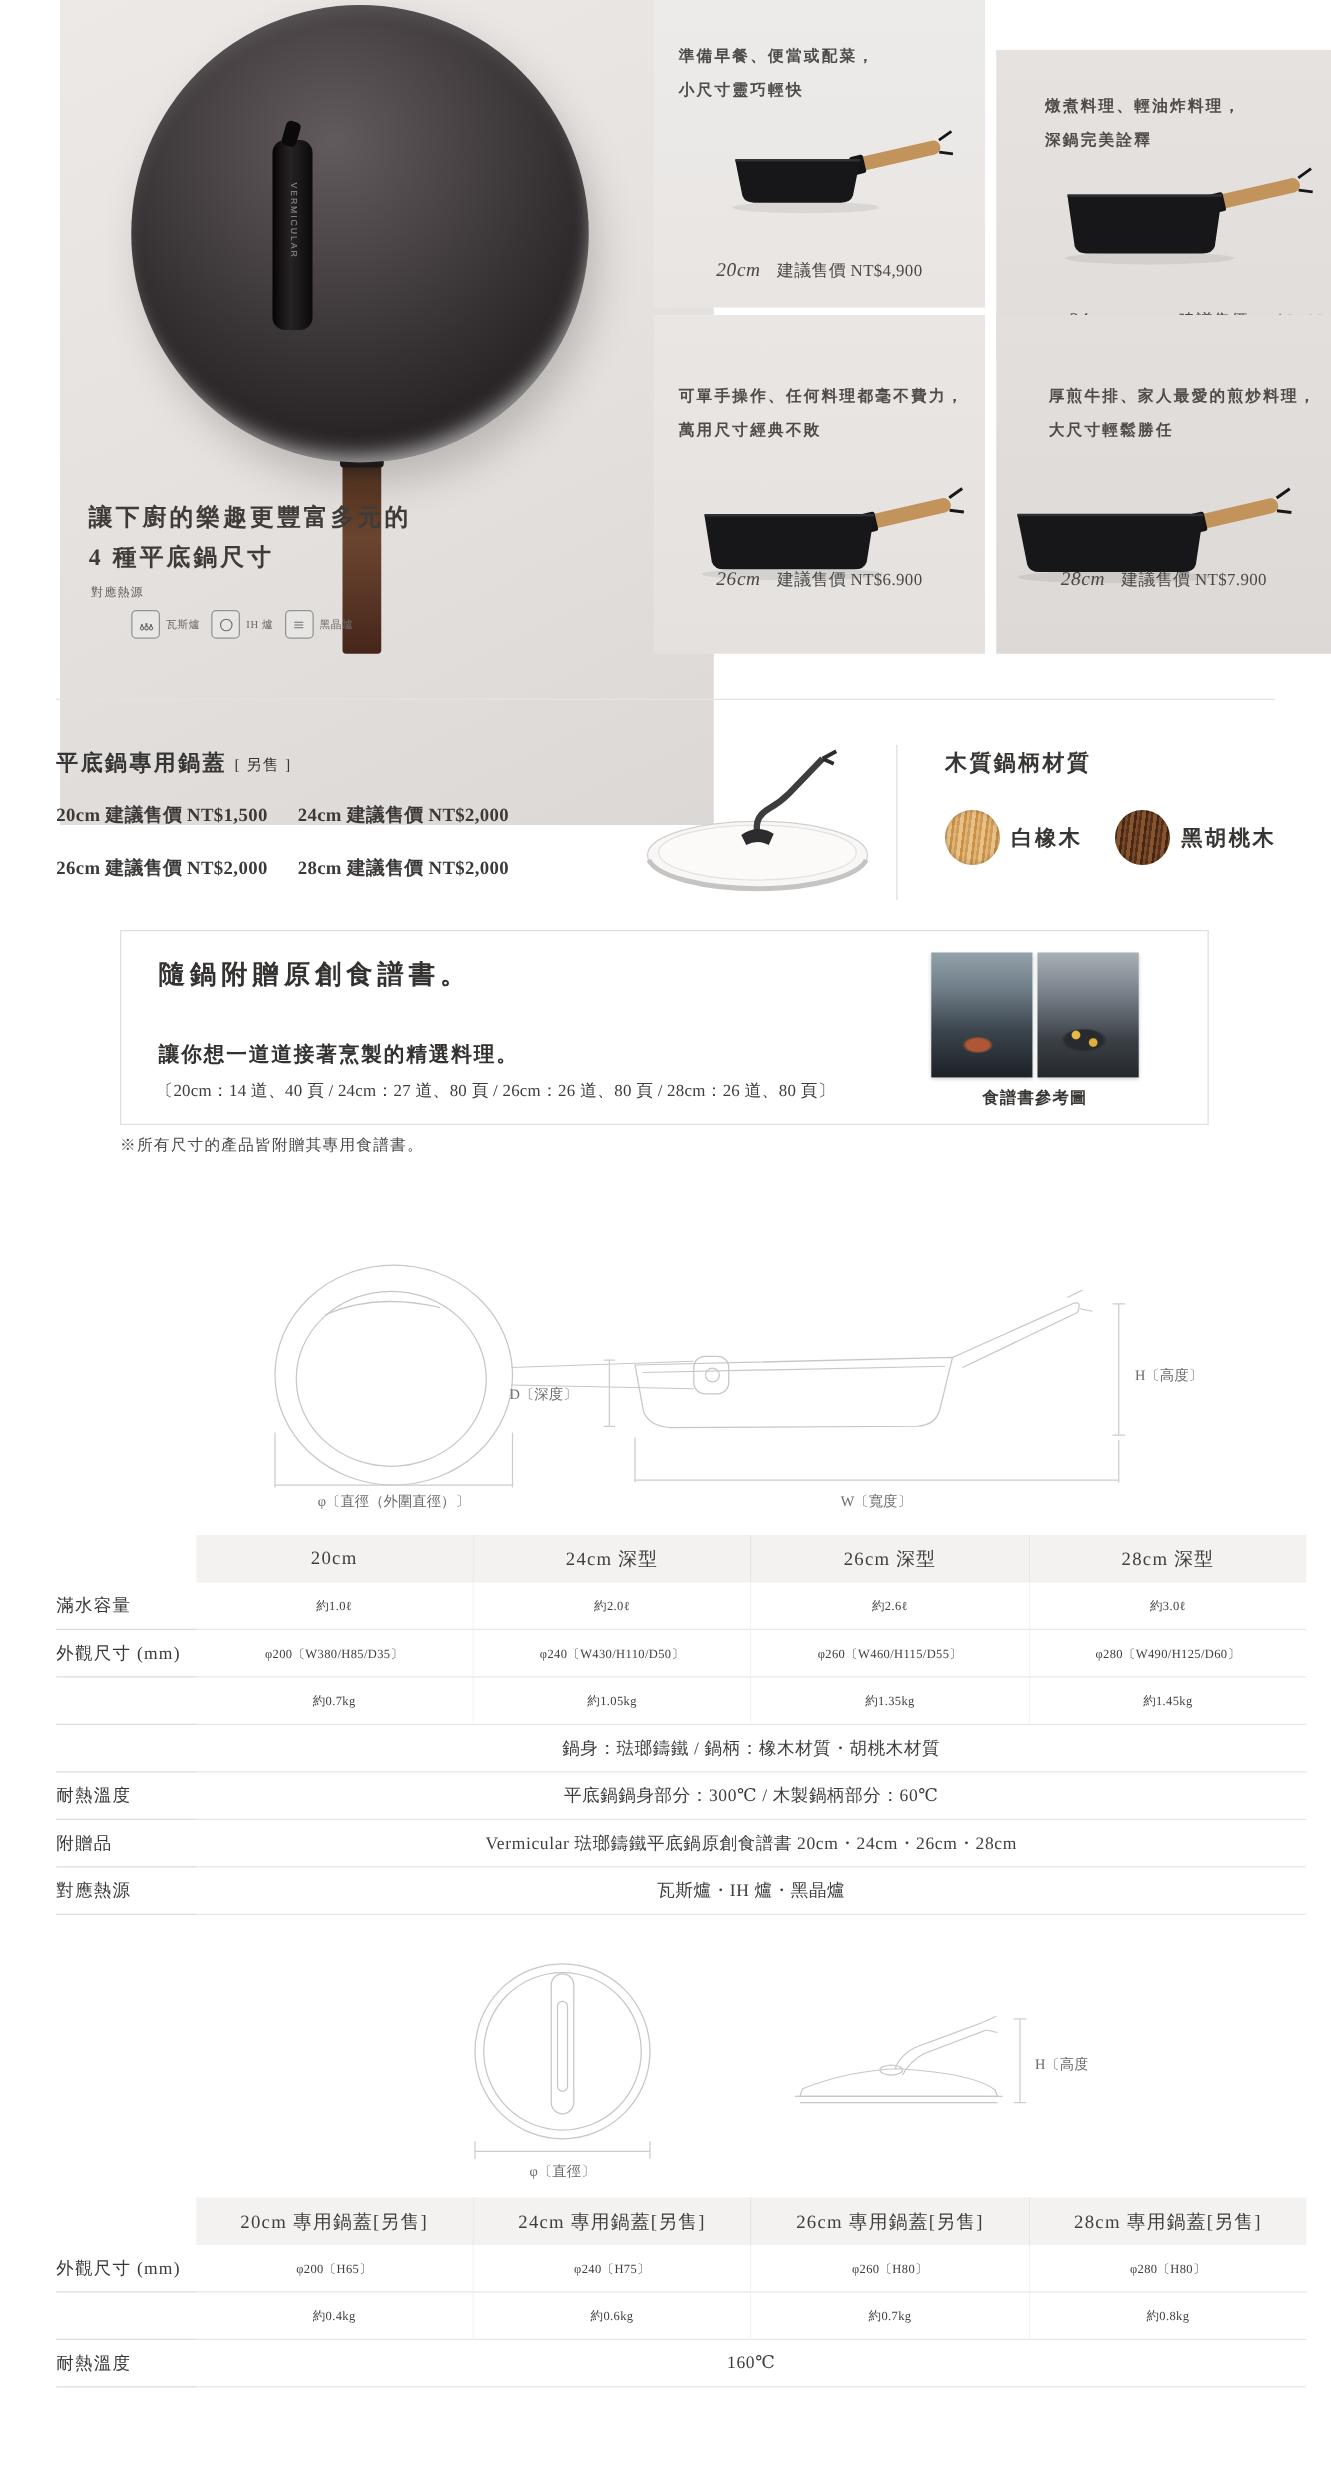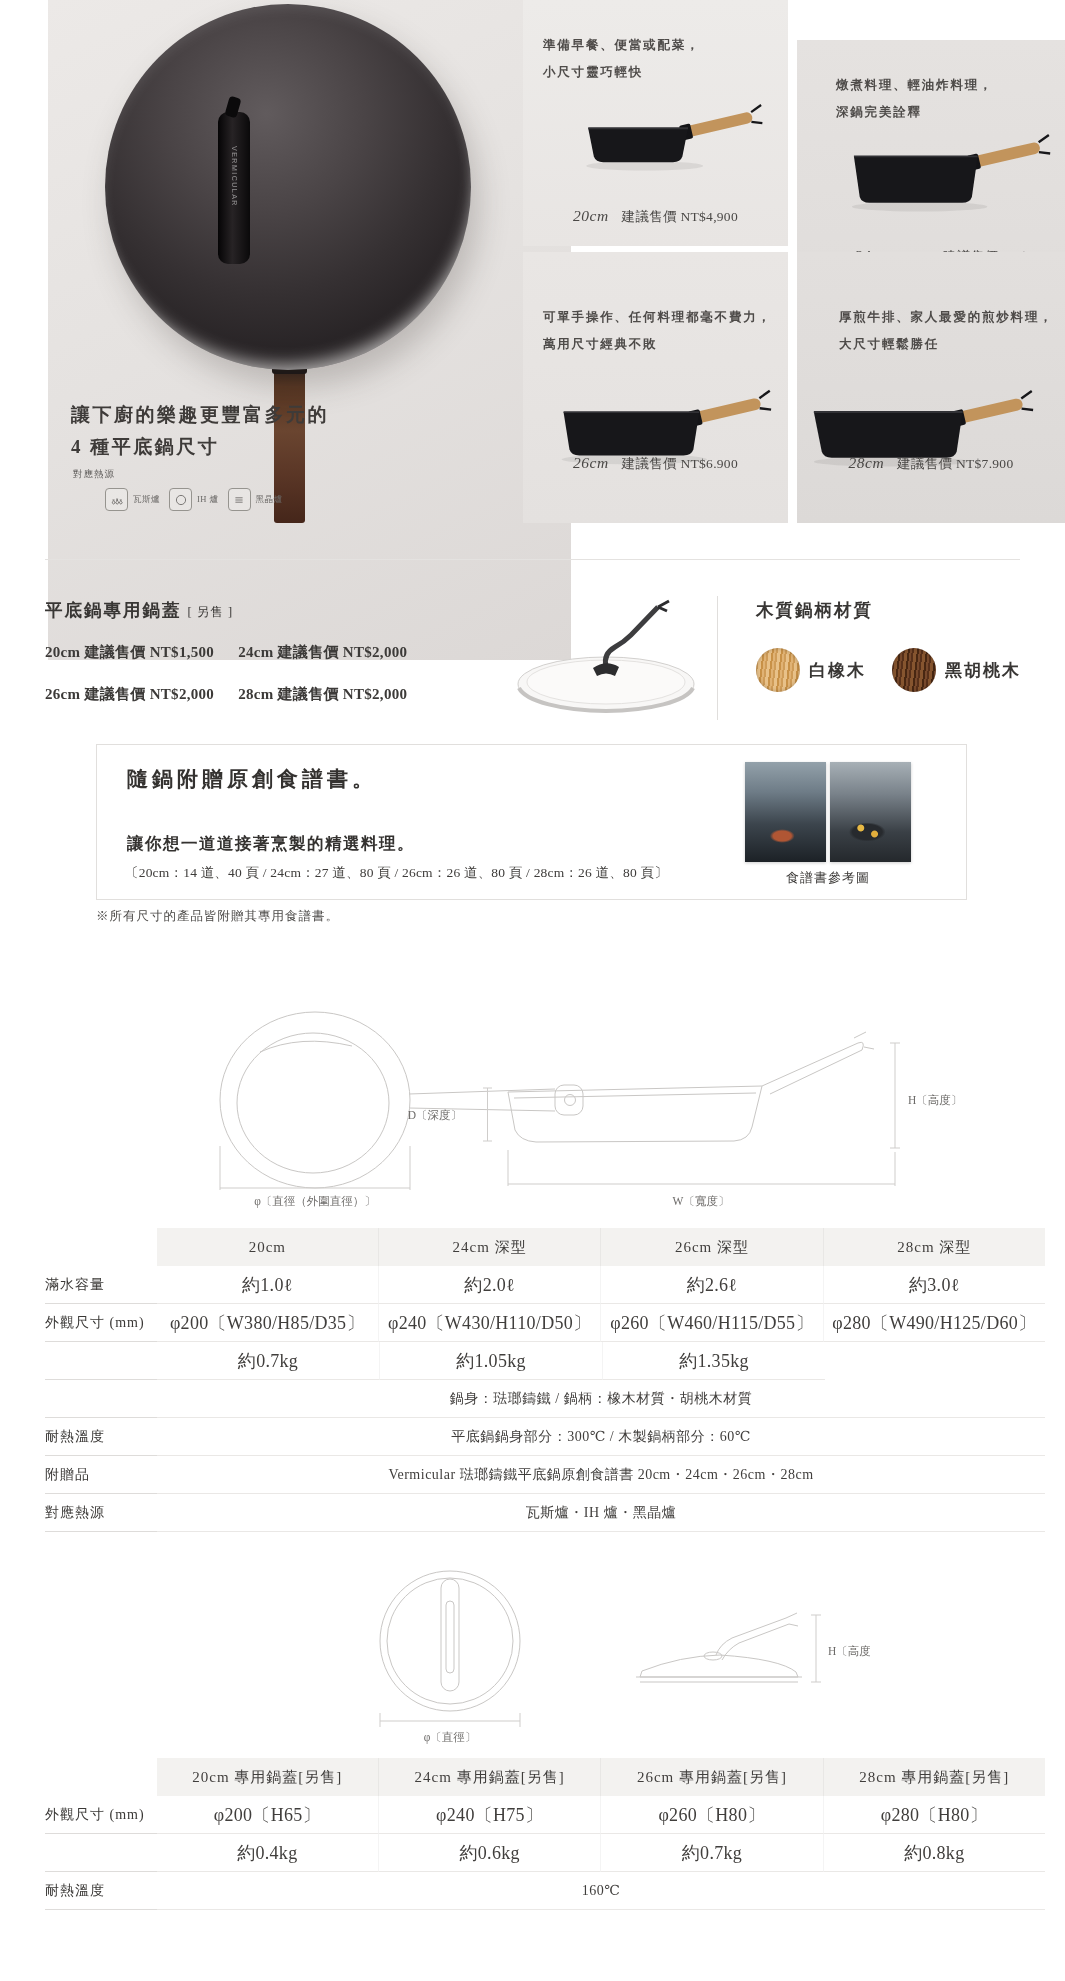--- a/index.html
+++ b/index.html
@@ -80,38 +80,38 @@
   .book{width:81px;height:100px;margin-right:4px;box-shadow:0 1px 3px rgba(0,0,0,.2);}
   .book.b1{background:
       radial-gradient(20px 11px at 46% 74%,#b05634 0 45%,rgba(0,0,0,0) 62%),
       linear-gradient(180deg,#93a1aa 0%,#6e7c87 30%,#3c454d 62%,#1c2126 100%);}
   .book.b2{background:
       radial-gradient(6px 6px at 38% 66%,#e8b944 0 50%,rgba(0,0,0,0) 65%),
       radial-gradient(6px 6px at 55% 72%,#e2ae3c 0 50%,rgba(0,0,0,0) 65%),
       radial-gradient(27px 14px at 46% 70%,#272a2e 0 55%,rgba(0,0,0,0) 68%),
       linear-gradient(180deg,#a7b0b6 0%,#79828a 32%,#3a4046 70%,#24282c 100%);}
   .book-caption{position:absolute;left:648px;top:124px;width:166px;text-align:center;font-size:13px;
-      font-weight:400;color:#3a3836;letter-spacing:1px;}
+      font-weight:700;color:#3a3836;letter-spacing:1px;}
   .recipe-footnote{position:absolute;left:96px;top:908px;font-size:12.5px;color:#4c4a48;letter-spacing:1px;}
 
   
   .diag{position:absolute;}
   .diag text{fill:#6d6b69;font-size:11.5px;font-family:"Liberation Serif","DejaVu Serif",serif;}
   .diag .ln{stroke:#c9c7c5;fill:none;stroke-width:1;}
   .diag .dim{stroke:#cfcdcb;fill:none;stroke-width:1;}
 
   
   .spec-table{position:absolute;width:1000px;}
   .t-row{display:flex;align-items:stretch;height:38px;}
   .t-row.head{height:38px;}
   .t-label{width:112px;display:flex;align-items:center;font-size:14px;color:#3a3836;letter-spacing:1px;
            border-bottom:1px solid #dedcda;}
   .t-row.head .t-label{border-bottom:none;}
   .t-cell{width:222px;display:flex;align-items:center;justify-content:center;text-align:center;
-          font-size:18px;color:#403e3c;border-bottom:1px solid #eae8e6;border-left:1px solid rgba(0,0,0,.045);
+          font-size:10px;color:#403e3c;border-bottom:1px solid #eae8e6;border-left:1px solid rgba(0,0,0,.045);
           letter-spacing:.3px;white-space:nowrap;}
   .t-cell:nth-child(2){border-left:none;}
   .t-row.head .t-cell{background:#f3f2f0;font-size:15px;border-bottom:none;letter-spacing:1px;}
   .t-merged{width:888px;display:flex;align-items:center;justify-content:center;font-size:14px;color:#403e3c;
           border-bottom:1px solid #eae8e6;letter-spacing:.5px;}
 </style>
 </head>
 <body>
 
 <div id="page">
@@ -321,20 +321,21 @@
       <div class="t-cell">φ200〔W380/H85/D35〕</div>
       <div class="t-cell">φ240〔W430/H110/D50〕</div>
       <div class="t-cell">φ260〔W460/H115/D55〕</div>
       <div class="t-cell">φ280〔W490/H125/D60〕</div>
     </div>
     <div class="t-row">
       <div class="t-label"></div>
       <div class="t-cell">約0.7kg</div>
       <div class="t-cell">約1.05kg</div>
       <div class="t-cell">約1.35kg</div>
+      <div class="t-cell">約1.45kg</div>
     </div>
     <div class="t-row">
       <div class="t-label"></div>
       <div class="t-merged">鍋身：琺瑯鑄鐵 / 鍋柄：橡木材質・胡桃木材質</div>
     </div>
     <div class="t-row">
       <div class="t-label">耐熱溫度</div>
       <div class="t-merged">平底鍋鍋身部分：300℃ / 木製鍋柄部分：60℃</div>
     </div>
     <div class="t-row">

